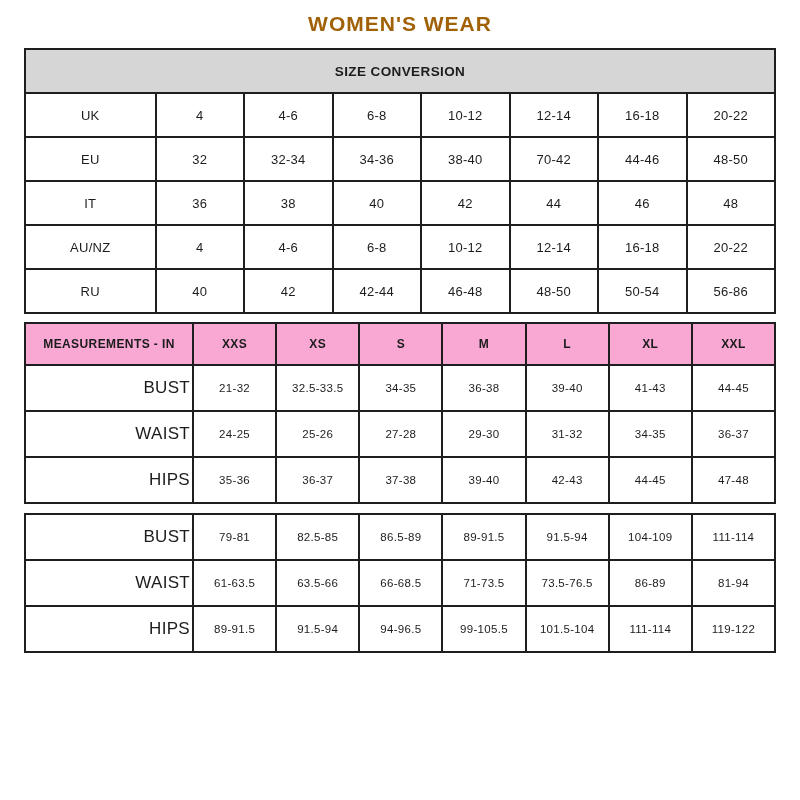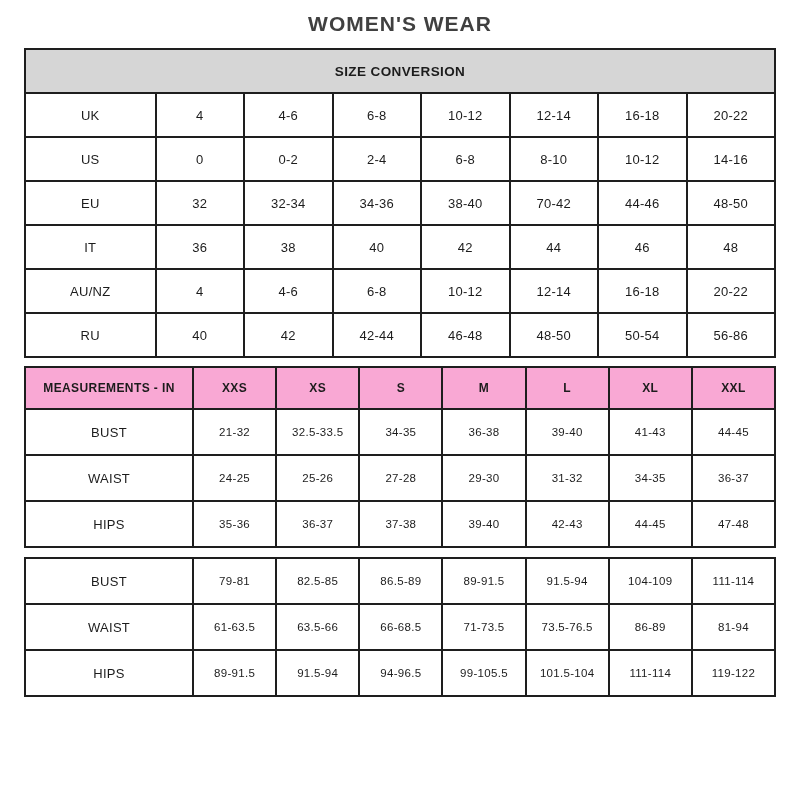--- a/index.html
+++ b/index.html
@@ -15,21 +15,21 @@
     box-sizing: border-box;
     padding: 8px 24px 10px 24px;
     background: #ffffff;
   }
   .title {
     text-align: center;
     font-size: 21px;
     font-weight: 700;
     letter-spacing: 1px;
     margin: 4px 0 12px 0;
-    color: #404040;
+    color: #a16207;
   }
   table {
     width: 752px;
     border-collapse: collapse;
     table-layout: fixed;
   }
   td {
     border: 2px solid #1e1e1e;
     text-align: center;
     vertical-align: middle;
@@ -53,21 +53,21 @@
 
   
   .t-meas td { height: 44px; font-size: 11.5px; letter-spacing: 0.3px; }
   .t-meas .hdr td {
     background: #f9a8d4;
     font-weight: 700;
     font-size: 12px;
     height: 40px;
     letter-spacing: 0.4px;
   }
-  .t-meas td.row-label { font-size: 13px; }
+  .t-meas td.row-label { font-size: 17px; text-align: right; }
   .t-meas col.label-col { width: 22.4%; }
 </style>
 </head>
 <body>
 
 <div class="page">
 
   <h1 class="title">WOMEN'S WEAR</h1>
 
   <table class="t-conv">
@@ -87,30 +87,20 @@
       </tr>
       <tr>
         <td>UK</td>
         <td>4</td>
         <td>4-6</td>
         <td>6-8</td>
         <td>10-12</td>
         <td>12-14</td>
         <td>16-18</td>
         <td>20-22</td>
-      </tr>
-      <tr>
-        <td>US</td>
-        <td>0</td>
-        <td>0-2</td>
-        <td>2-4</td>
-        <td>6-8</td>
-        <td>8-10</td>
-        <td>10-12</td>
-        <td>14-16</td>
       </tr>
       <tr>
         <td>EU</td>
         <td>32</td>
         <td>32-34</td>
         <td>34-36</td>
         <td>38-40</td>
         <td>70-42</td>
         <td>44-46</td>
         <td>48-50</td>

